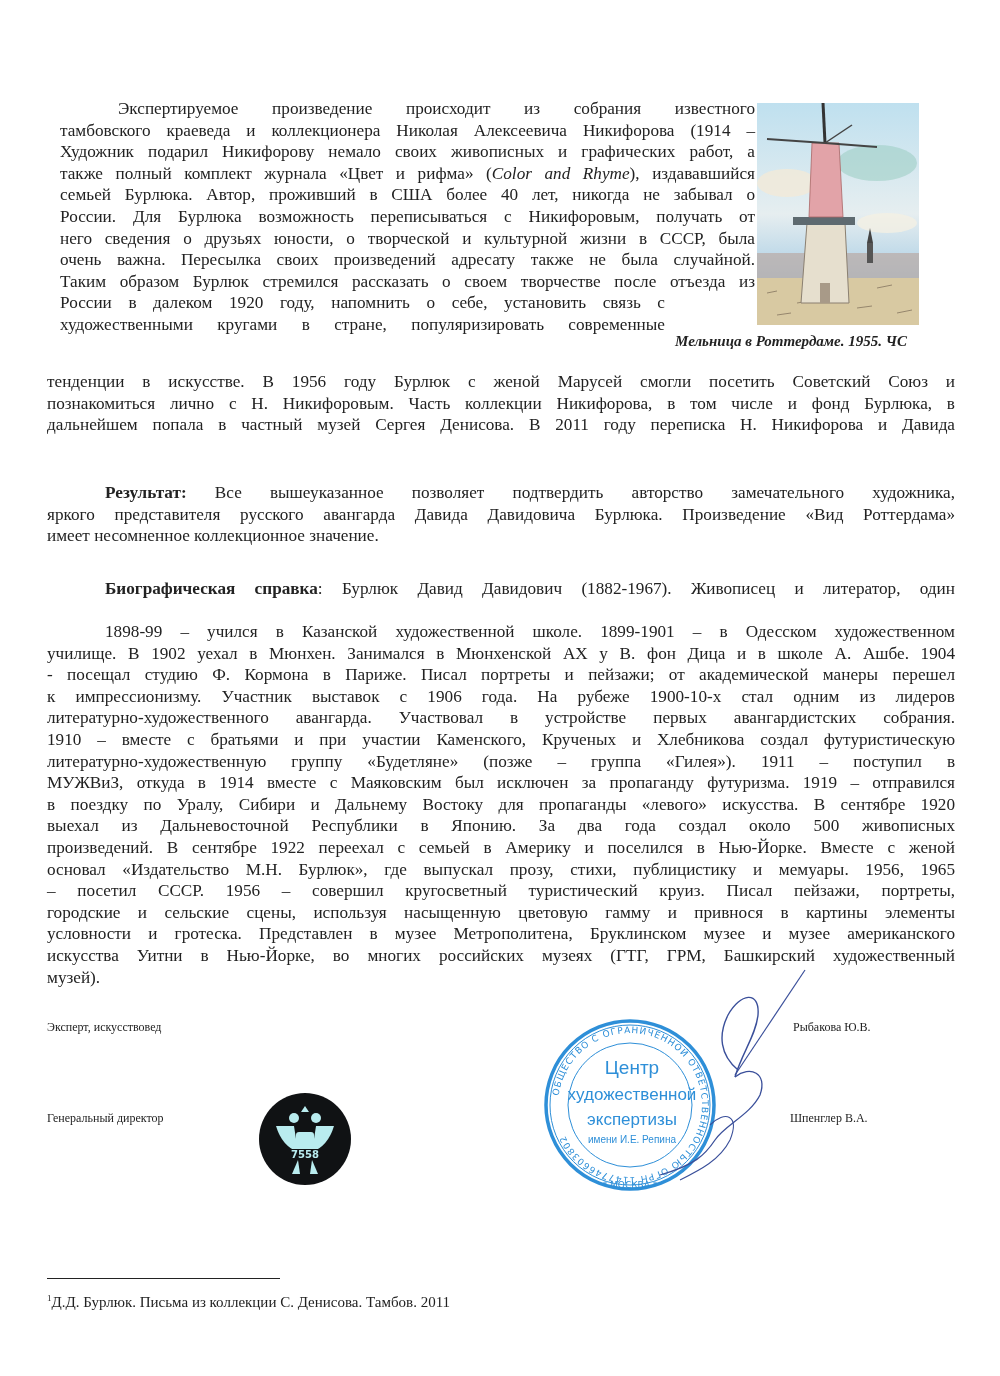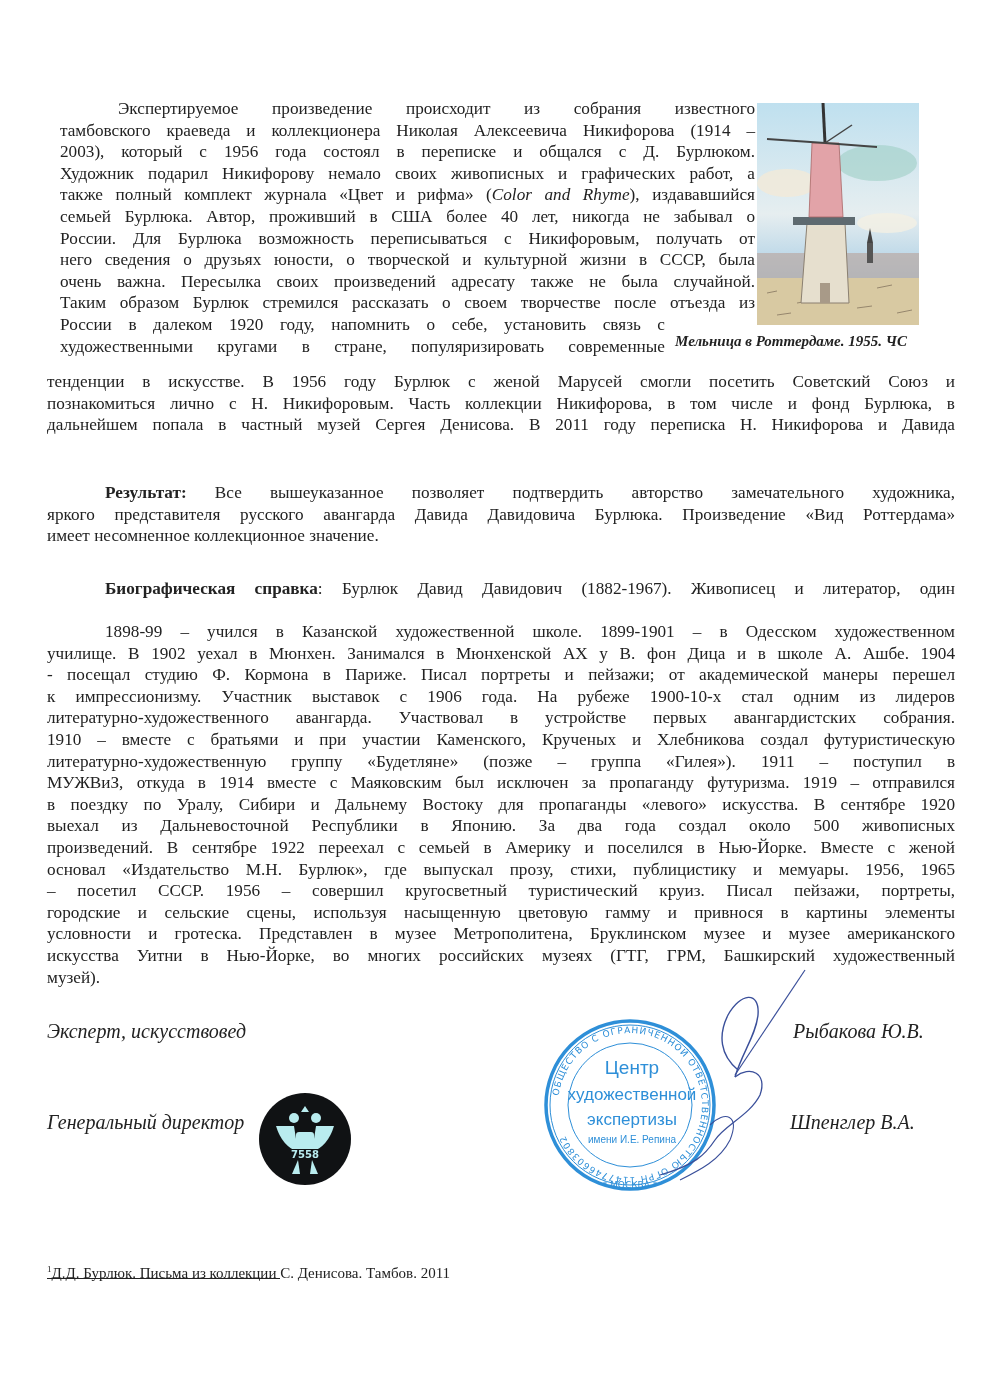--- a/index.html
+++ b/index.html
@@ -12,37 +12,36 @@
   .p2 { left: 47px; top: 482px; width: 908px; }
   .p3 { left: 47px; top: 578px; width: 908px; }
   .p4 { left: 47px; top: 621px; width: 908px; }
   .indent { display: inline-block; width: 58px; }
   .line { display: block; text-align: justify; text-align-last: justify; white-space: nowrap; }
   .line.last { text-align-last: left; }
   .b { font-weight: bold; }
   sup { font-size: 10px; line-height: 0; }
   .painting { position: absolute; left: 757px; top: 103px; width: 162px; height: 222px; overflow: hidden; }
   .caption { position: absolute; left: 675px; top: 333px; font-size: 15px; font-weight: bold; font-style: italic; white-space: nowrap; }
-  .sig-label { position: absolute; font-size: 20px; white-space: nowrap; font-style: italic; }
+  .sig-label { position: absolute; font-size: 12px; white-space: nowrap; }
   .footline { position: absolute; left: 47px; top: 1278px; width: 233px; height: 1px; background: #222; }
-  .footnote { position: absolute; left: 47px; top: 1265px; font-size: 15px; white-space: nowrap; }
+  .footnote { position: absolute; left: 47px; top: 1294px; font-size: 15px; white-space: nowrap; }
   .footnote sup { font-size: 9px; }
   .stamp { position: absolute; left: 540px; top: 1010px; width: 180px; height: 190px; }
   .emblem { position: absolute; left: 258px; top: 1092px; width: 94px; height: 94px; }
   .signature { position: absolute; left: 600px; top: 965px; width: 230px; height: 230px; pointer-events: none; }
 </style>
 </head>
 <body>
 
 <div class="page">
 
   <div class="txt p1">
     <span class="line"><span class="indent"></span><span>Экспертируемое произведение происходит из собрания известного</span></span>
     <span class="line">тамбовского краеведа и коллекционера Николая Алексеевича Никифорова (1914 –</span>
-    <span class="line">2003), который с 1956 года состоял в переписке и общался с Д. Бурлюком.</span>
     <span class="line">Художник подарил Никифорову немало своих живописных и графических работ, а</span>
     <span class="line"><span>также полный комплект журнала «Цвет и рифма» (</span><i>Color and Rhyme</i><span>), издававшийся</span></span>
     <span class="line">семьей Бурлюка. Автор, проживший в США более 40 лет, никогда не забывал о</span>
     <span class="line">России. Для Бурлюка возможность переписываться с Никифоровым, получать от</span>
     <span class="line">него сведения о друзьях юности, о творческой и культурной жизни в СССР, была</span>
     <span class="line">очень важна. Пересылка своих произведений адресату также не была случайной.</span>
     <span class="line">Таким образом Бурлюк стремился рассказать о своем творчестве после отъезда из</span>
     <span class="line" style="width:605px">России в далеком 1920 году, напомнить о себе, установить связь с</span>
     <span class="line" style="width:605px">художественными кругами в стране, популяризировать современные</span>
   </div>

